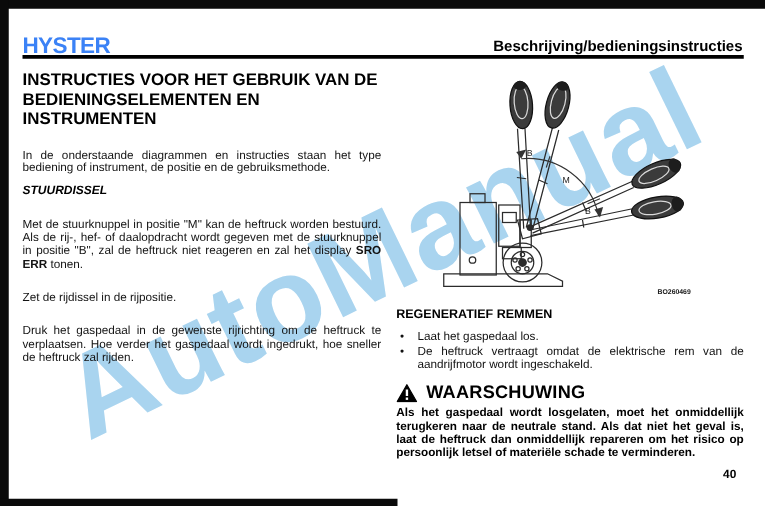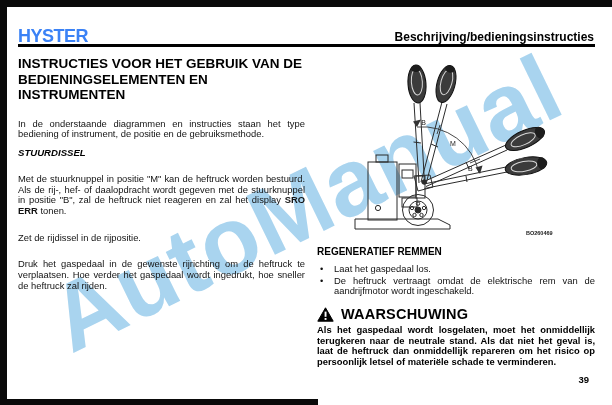--- a/index.html
+++ b/index.html
@@ -185,15 +185,15 @@
         <svg width="17" height="15" viewBox="0 0 17 15">
           <path d="M8.5 0.8 L16.2 14.2 L0.8 14.2 Z" fill="#000" stroke="#000" stroke-linejoin="round"></path>
           <rect x="7.6" y="4.6" width="1.9" height="5.2" fill="#fff"></rect>
           <rect x="7.6" y="11" width="1.9" height="1.9" fill="#fff"></rect>
         </svg>
         <span class="warn-title">WAARSCHUWING</span>
       </div>
       <div class="warn-body">Als het gaspedaal wordt losgelaten, moet het onmiddellijk terugkeren naar de neutrale stand. Als dat niet het geval is, laat de heftruck dan onmiddellijk repareren om het risico op persoonlijk letsel of materiële schade te verminderen.</div>
     </div>
 
-    <div class="page-number">39</div>
+    <div class="page-number">40</div>
   </div>
 </div>
 
 </body></html>

